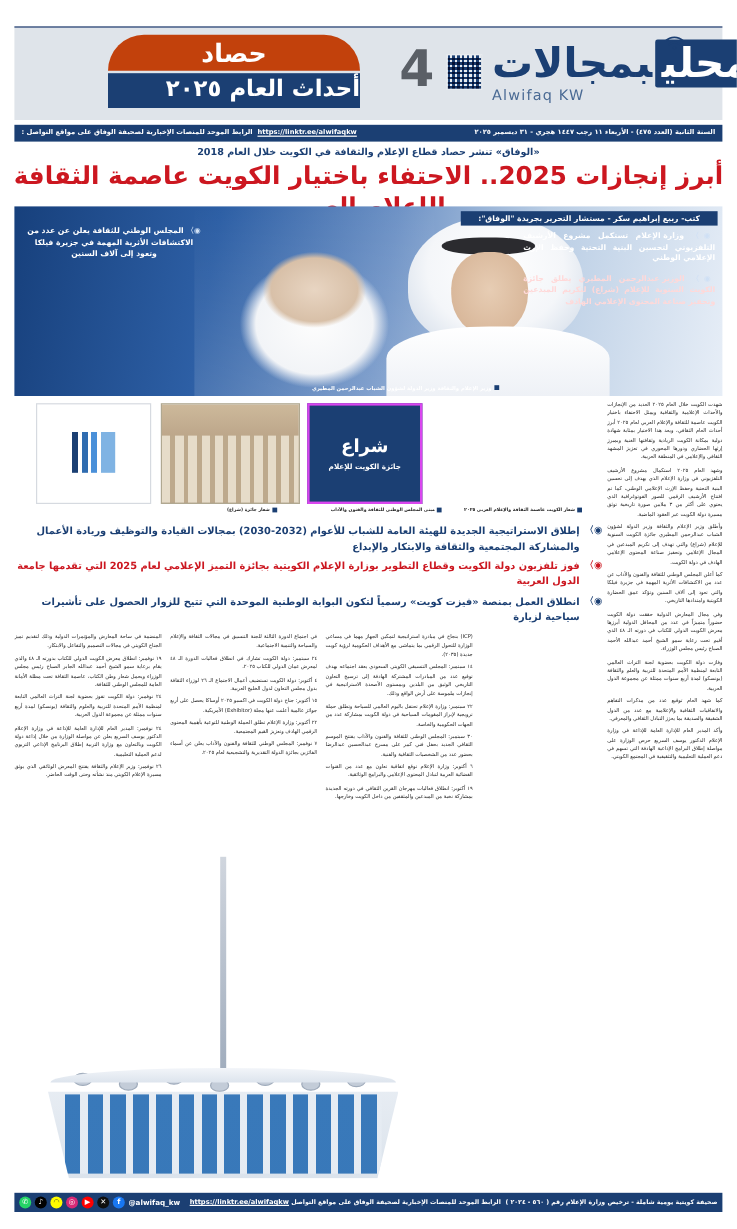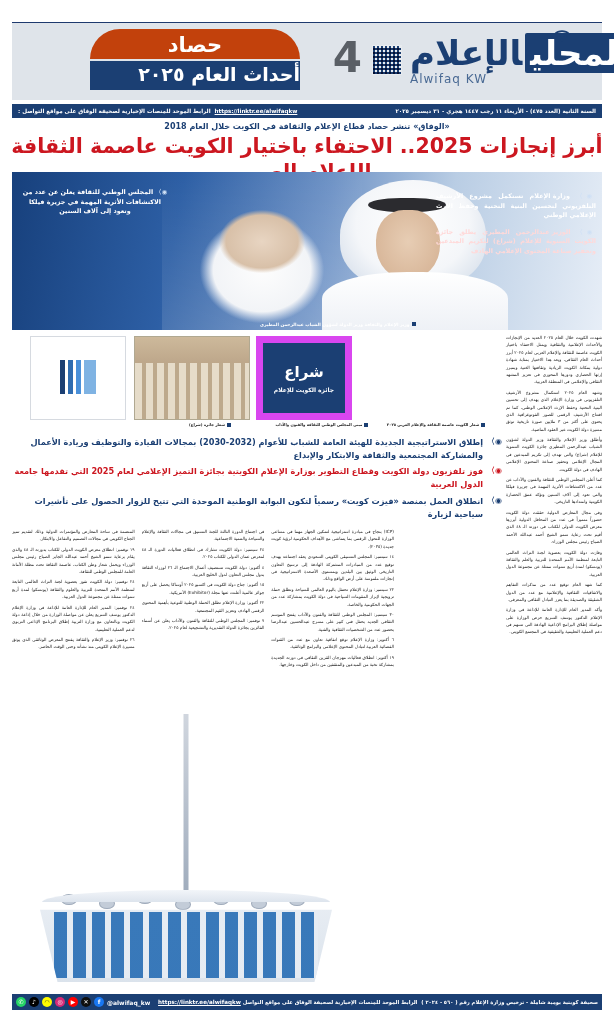--- a/index.html
+++ b/index.html
@@ -151,21 +151,21 @@
     font-size: 4.3px; line-height: 1.72; color: #222;
     column-count: 1;
   }
   .col-right p { margin-bottom: 3px; }
 
   
   .logostrip {
     position: absolute; left: 12px; right: 112px; top: 334px; height: 100px;
   }
   .ls-box {
-    position:absolute; border:7px solid #d946ef; background:#fff;
+    position:absolute; border:2px solid #d946ef; background:#fff;
   }
   .ls-award {
     left: 244px; top: 2px; width: 96px; height: 84px;
     background:#1b3f73; display:flex;align-items:center;justify-content:center;
   }
   .ls-award-inner {
     color:#fff; text-align:center; font-size:6px; font-weight:bold; line-height:1.4; direction:rtl;
   }
   .ls-award-glyph { font-size:15px; display:block; margin-bottom:3px; letter-spacing:-1px;}
   .ls-photo {
@@ -274,21 +274,21 @@
 </style>
 </head>
 <body>
 
 <div class="page">
 
   <div class="masthead">
 
     <div class="mh-logo">
       <div class="mh-logo-main">
-        <span class="boxed">المحلي</span><span>الإعلام</span>
+        <span class="boxed">المحلي</span><span>بمجالات</span>
       </div>
       <div class="mh-logo-sub">Alwifaq KW</div>
     </div>
     <div class="mh-wifi">
       <svg viewBox="0 0 20 14" width="20" height="14" aria-hidden="true">
         <path d="M10 12.5a1.4 1.4 0 100-2.8 1.4 1.4 0 000 2.8z" fill="#1b3f73"></path>
         <path d="M5.4 8.2a6.5 6.5 0 019.2 0" stroke="#1b3f73" stroke-width="1.6" fill="none" stroke-linecap="round"></path>
         <path d="M2.6 5.2a10.5 10.5 0 0114.8 0" stroke="#1b3f73" stroke-width="1.6" fill="none" stroke-linecap="round"></path>
       </svg>
     </div>
@@ -315,20 +315,21 @@
   <div class="headline">أبرز إنجازات 2025.. الاحتفاء باختيار الكويت عاصمة الثقافة والإعلام العربي</div>
 
   <div class="hero">
     <div class="hero-photo">
       <div class="hero-ghutra"></div>
       <div class="hero-agal"></div>
       <div class="hero-face"></div>
       <div class="hero-thobe"></div>
     </div>
 
+    <div class="hero-byline">كتب- ربيع إبراهيم سكر - مستشار التحرير بجريدة "الوفاق":</div>
 
     <div class="hero-bullets-right">
       <div class="hb">
         <span class="mk">◉〉</span>
         <span>وزارة الإعلام تستكمل مشروع الأرشيف التلفزيوني لتحسين البنية التحتية وحفظ الإرث الإعلامي الوطني</span>
       </div>
       <div class="hb red">
         <span class="mk">◉〉</span>
         <span>الوزير عبدالرحمن المطيري يطلق جائزة الكويت السنوية للإعلام (شراع) لتكريم المبدعين وتحفيز صناعة المحتوى الإعلامي الهادف</span>
       </div>

